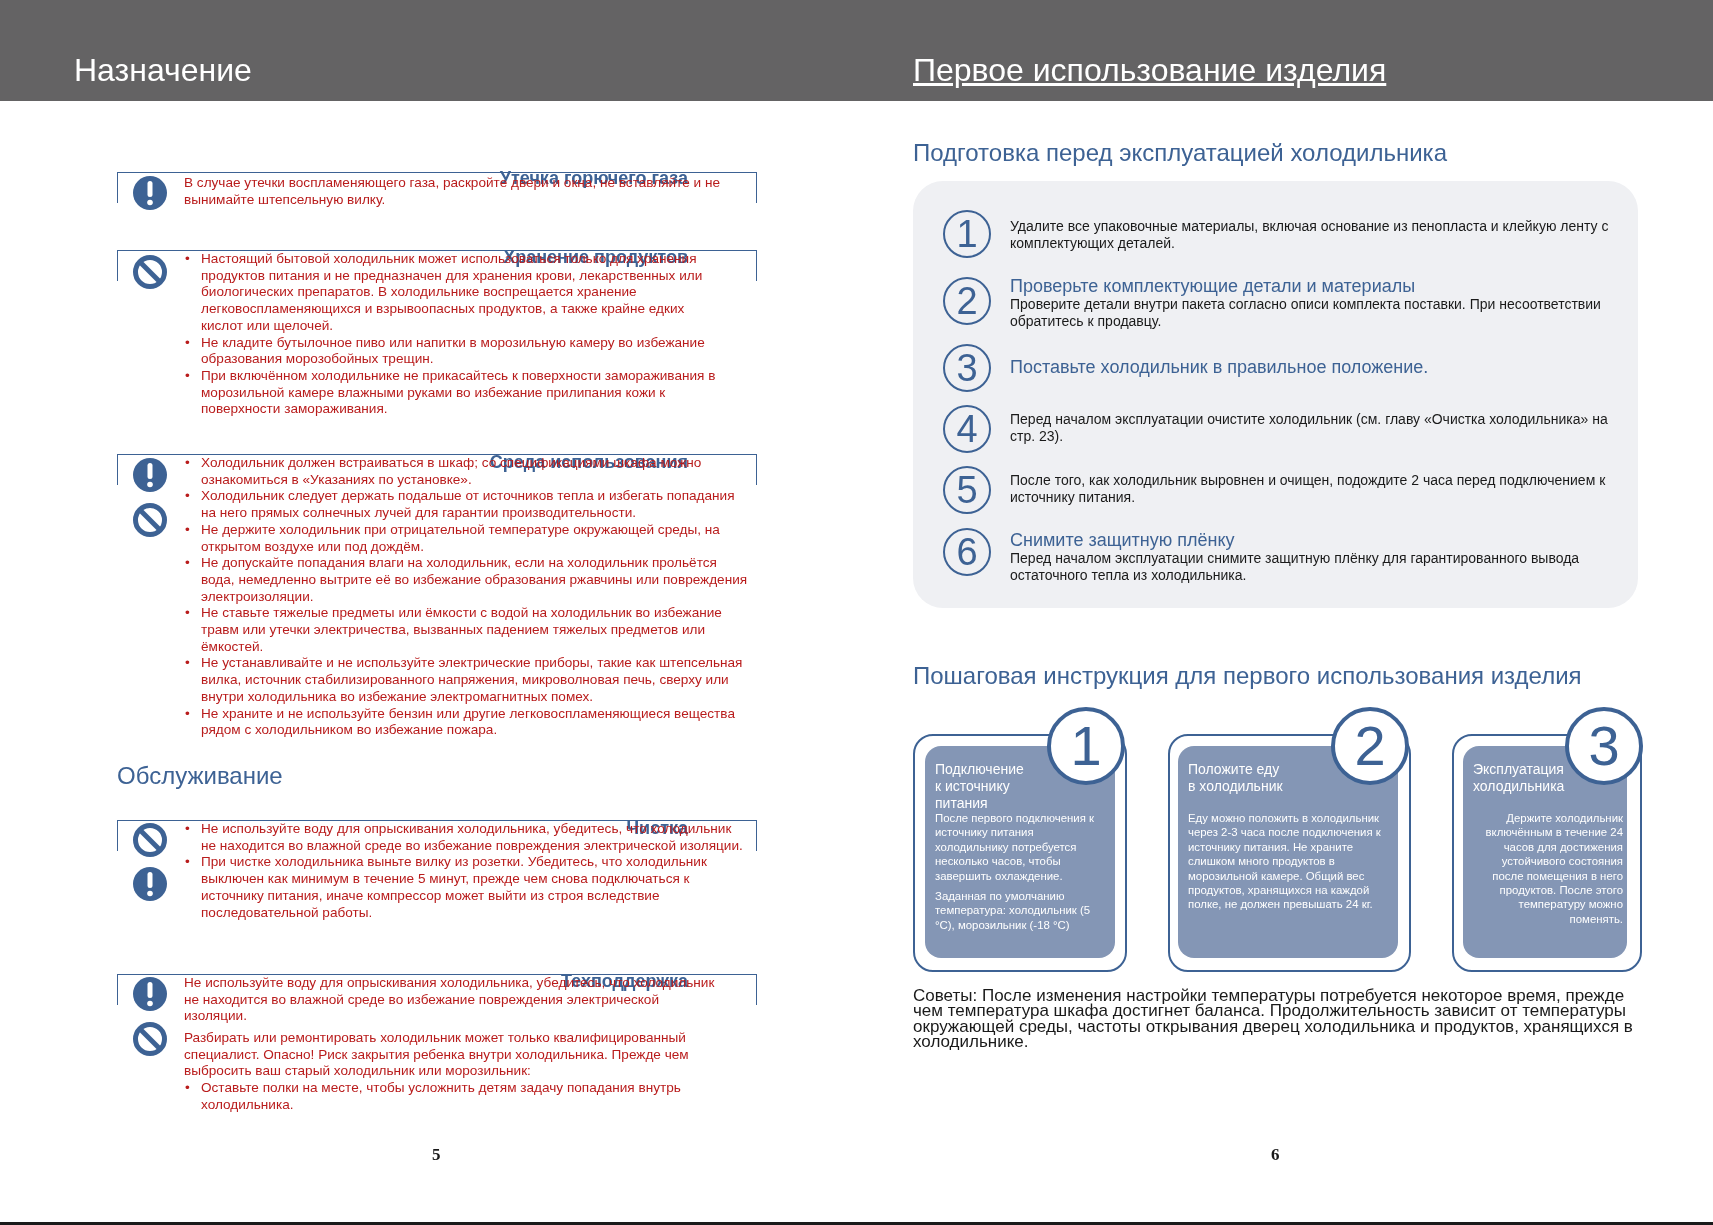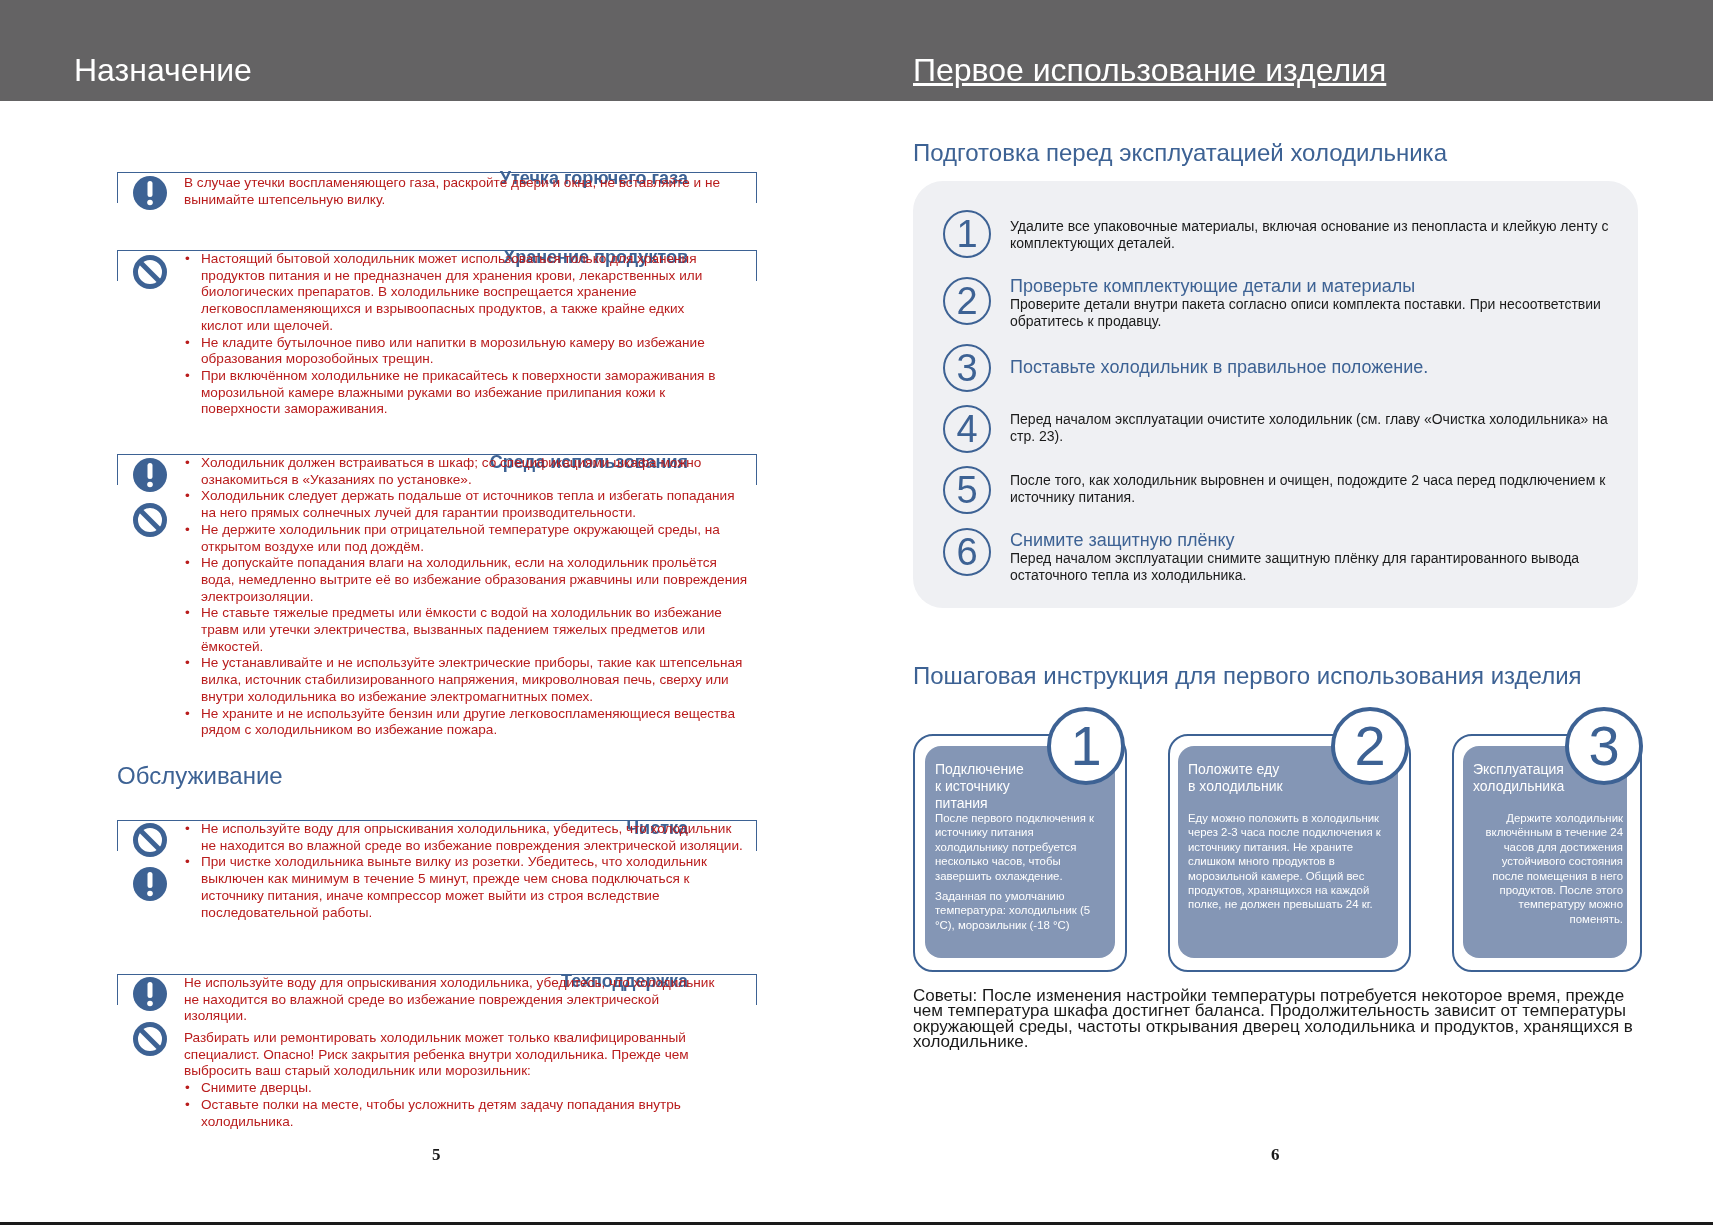--- a/index.html
+++ b/index.html
@@ -111,21 +111,20 @@
     <circle cx="18" cy="27.5" r="2.8" fill="#fff"></circle>
   </svg>
 <svg class="icon" style="left:132px;top:1021px;" viewBox="0 0 36 36">
     <circle cx="18" cy="18" r="14.5" fill="none" stroke="#3d6294" stroke-width="5"></circle>
     <line x1="8" y1="8" x2="28" y2="28" stroke="#3d6294" stroke-width="5"></line>
   </svg>
 <div class="txt" style="left:184px;top:975px;width:540px;">Не используйте воду для опрыскивания холодильника, убедитесь, что холодильник не находится во влажной среде во избежание повреждения электрической изоляции.</div>
 <div class="txt" style="left:184px;top:1030px;width:545px;">
   <div>Разбирать или ремонтировать холодильник может только квалифицированный специалист. Опасно! Риск закрытия ребенка внутри холодильника. Прежде чем выбросить ваш старый холодильник или морозильник:</div>
   <ul class="bl">
-    <li>Снимите дверцы.</li>
     <li>Оставьте полки на месте, чтобы усложнить детям задачу попадания внутрь холодильника.</li>
   </ul>
 </div>
 
 <div class="pnum" style="left:432px;">5</div>
 
 <div class="big-head" style="left:913px;top:139px;">Подготовка перед эксплуатацией холодильника</div>
 <div class="panel"></div>
 
 <div class="step-num" style="left:943px;top:210px;">1</div>

